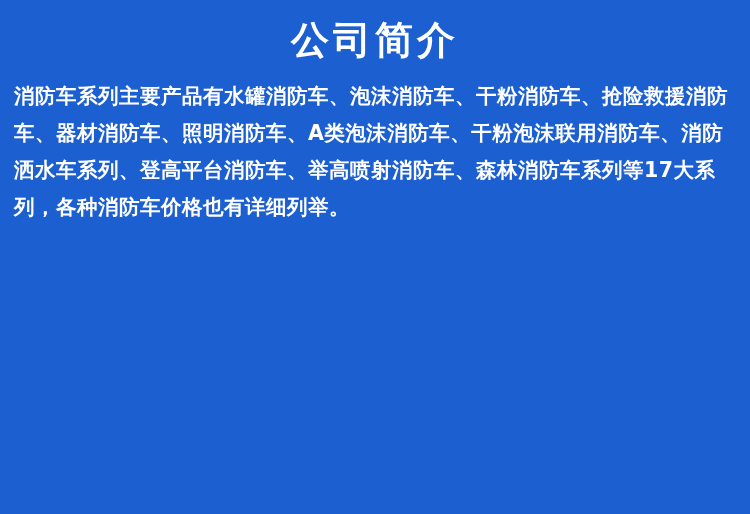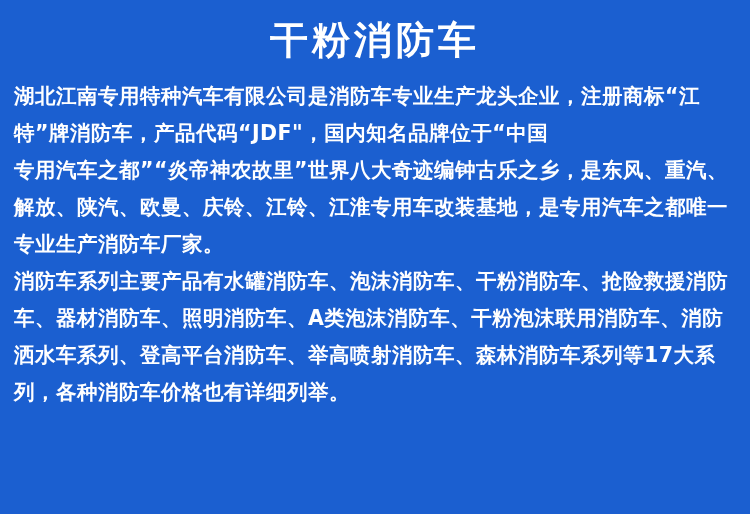--- a/index.html
+++ b/index.html
@@ -42,18 +42,17 @@
     margin: 0;
     padding: 0;
   }
   .para + .para {
   }
 </style>
 </head>
 <body>
 
 <div class="page">
-  <div class="title">干粉消防车</div>
+  <div class="title">公司简介</div>
   <div class="body-text">
-    <p class="para">湖北江南专用特种汽车有限公司是消防车专业生产龙头企业，注册商标“江特”牌消防车，产品代码“JDF"，国内知名品牌位于“中国<br>专用汽车之都”“炎帝神农故里”世界八大奇迹编钟古乐之乡，是东风、重汽、解放、陕汽、欧曼、庆铃、江铃、江淮专用车改装基地，是专用汽车之都唯一专业生产消防车厂家。</p>
     <p class="para">消防车系列主要产品有水罐消防车、泡沫消防车、干粉消防车、抢险救援消防车、器材消防车、照明消防车、A类泡沫消防车、干粉泡沫联用消防车、消防洒水车系列、登高平台消防车、举高喷射消防车、森林消防车系列等17大系列，各种消防车价格也有详细列举。</p>
   </div>
 </div>
 
 </body></html>

